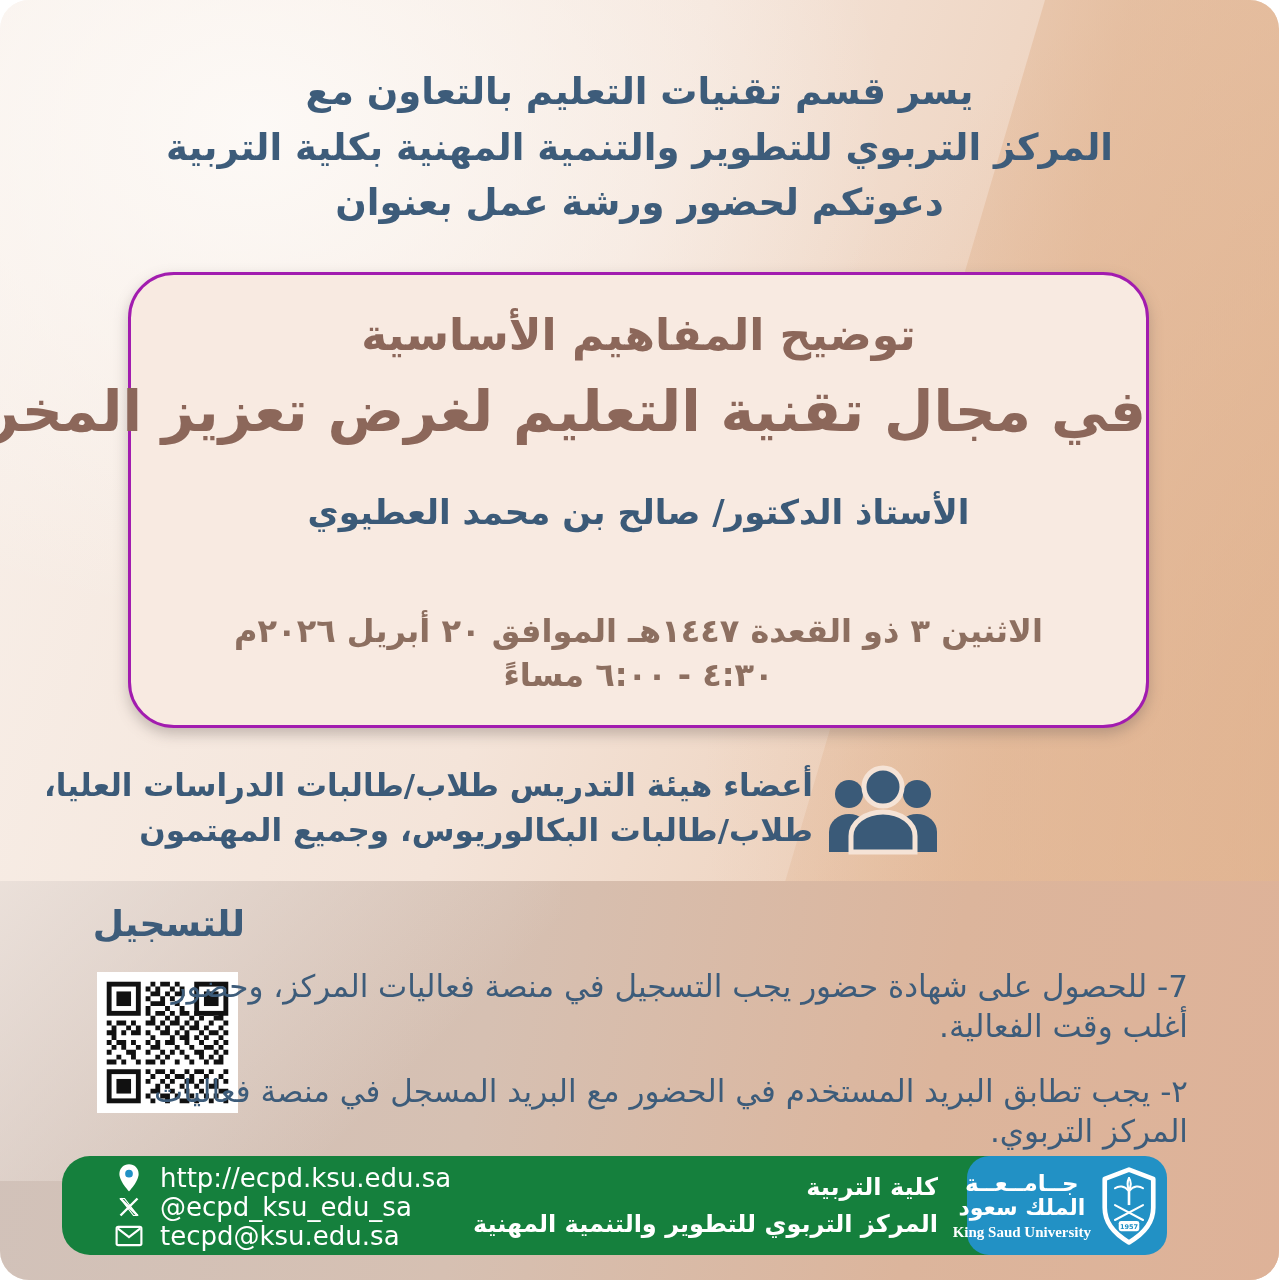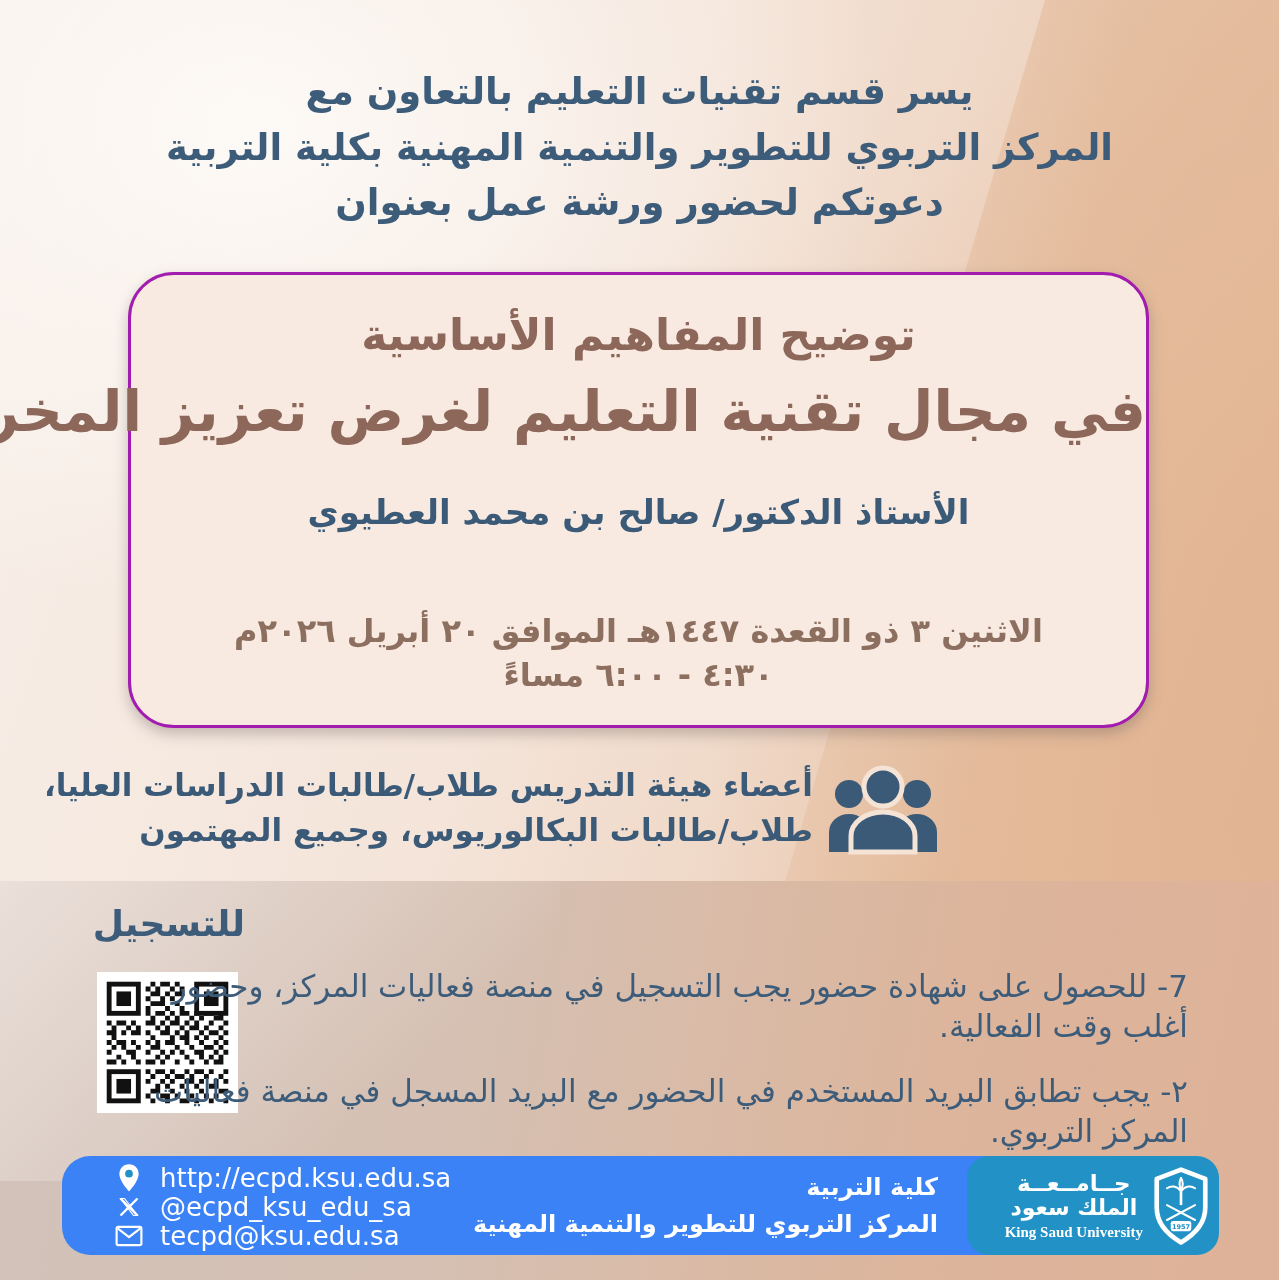--- a/index.html
+++ b/index.html
@@ -1,18 +1,19 @@
 <!DOCTYPE html>
 <html lang="ar"><head>
 <meta charset="utf-8">
 <style>
   html,body{margin:0;padding:0;background:#ffffff;}
   .poster{
     position:relative;width:1279px;height:1280px;overflow:hidden;
     font-family:"DejaVu Sans",sans-serif;
+    border-radius:29px;
   }
   
   .bg{position:absolute;inset:0;
     background:
       radial-gradient(90% 70% at 20% 10%, rgba(253,250,247,.95) 0%, rgba(253,250,247,0) 55%),
       radial-gradient(100% 120% at 110% 60%, rgba(221,166,126,.55) 0%, rgba(221,166,126,0) 55%),
       linear-gradient(108deg,#f8f0ea 0%,#f4e4d9 42%,#eccfb9 72%,#e6c3a8 100%);
   }
   .bg-wedge{position:absolute;top:0;right:0;width:520px;height:882px;
     background:linear-gradient(100deg, rgba(228,185,151,0) 0%, rgba(224,178,142,.6) 55%);
@@ -43,29 +44,29 @@
   
   .reg-heading{position:absolute;left:95px;top:903px;width:150px;text-align:center;
     color:#3d5c7a;font-weight:bold;font-size:36px;direction:rtl;}
   .qr{position:absolute;left:97px;top:972px;width:141px;height:141px;background:#ffffff;}
   .notes{position:absolute;left:280px;top:966px;width:908px;direction:rtl;text-align:right;
     color:#3d5c7a;font-size:31px;line-height:1.3;}
   .notes .note{margin-bottom:24px;}
   .notes .note div{white-space:nowrap;}
   
   .footer-bar{position:absolute;left:62px;top:1156px;width:998px;height:99px;
-    background:#3b82f6;border-radius:28px;}
+    background:#15803d;border-radius:28px;}
   .contacts{position:absolute;left:52px;top:7px;direction:ltr;color:#ffffff;font-size:26px;}
   .contact-row{display:flex;align-items:center;gap:16px;height:29px;white-space:nowrap;}
   .contact-row .cicon{width:30px;height:30px;display:flex;align-items:center;justify-content:center;flex:0 0 30px;}
   .college{position:absolute;right:122px;top:50%;transform:translateY(-50%);direction:rtl;text-align:right;
     color:#ffffff;font-weight:bold;font-size:24px;line-height:1.55;}
   .college div{white-space:nowrap;}
   
-  .logo-box{position:absolute;left:967px;top:1156px;width:252px;height:99px;background:#2291c5;border-radius:22px;
+  .logo-box{position:absolute;left:967px;top:1156px;width:200px;height:99px;background:#2291c5;border-radius:22px;
     display:flex;align-items:center;justify-content:flex-end;gap:10px;box-sizing:border-box;padding:0 10px;}
   .logo-text{color:#ffffff;text-align:center;direction:rtl;line-height:1.1;}
   .logo-ar1{font-size:23px;font-weight:bold;letter-spacing:1px;white-space:nowrap;}
   .logo-ar2{font-size:22px;font-weight:bold;white-space:nowrap;}
   .logo-en{font-family:"Liberation Serif",serif;font-weight:bold;font-size:15px;direction:ltr;margin-top:4px;white-space:nowrap;}
   .shield{width:56px;height:80px;flex:0 0 56px;}
 </style>
 </head>
 <body>
 

